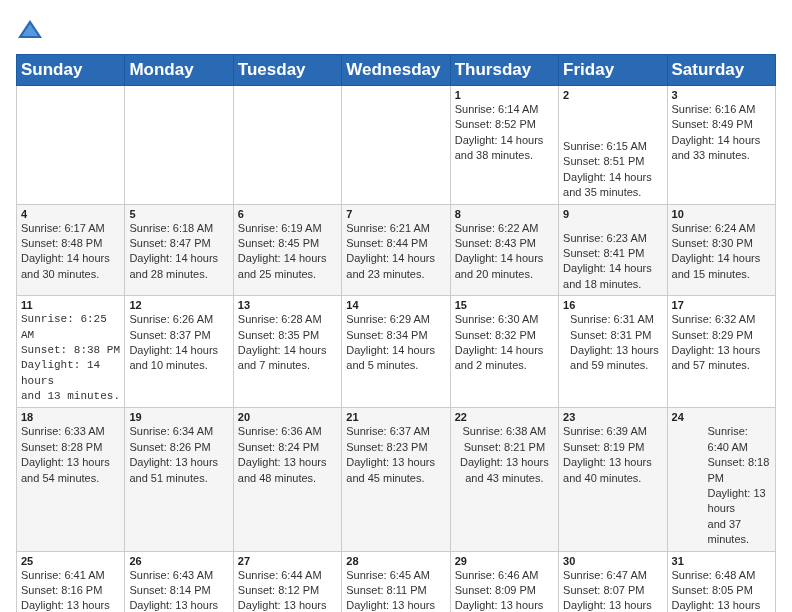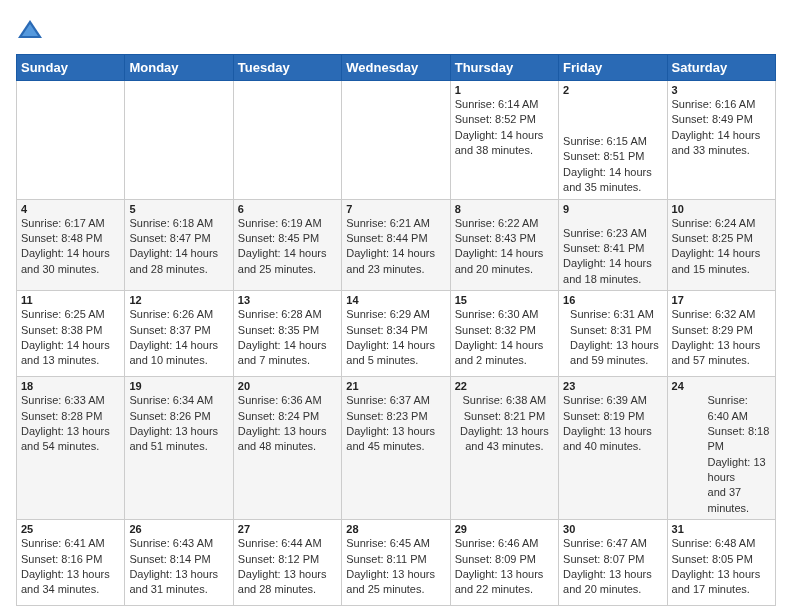--- a/index.html
+++ b/index.html
@@ -62,21 +62,21 @@
     .calendar {
       flex: 1;
       border: 1px solid #ccc;
       border-collapse: collapse;
       width: 100%;
       table-layout: fixed;
     }
     .calendar thead tr th {
       background: #2a6ab5;
       color: #fff;
-      font-size: 13px;
+      font-size: 17px;
       font-weight: bold;
       padding: 5px 4px;
       border: 1px solid #1a5aa5;
       text-align: left;
     }
     .calendar tbody tr td {
       border: 1px solid #ccc;
       vertical-align: top;
       padding: 3px 4px;
       font-size: 9.5px;
@@ -203,29 +203,29 @@
           <td>
             <span class="day-number">9</span>
             <div class="day-info" style="white-space: pre-line; margin-top: 11px;">Sunrise: 6:23 AM
 Sunset: 8:41 PM
 Daylight: 14 hours
 and 18 minutes.</div>
           </td>
           <td>
             <span class="day-number">10</span>
             <div class="day-info" style="white-space: pre-line;">Sunrise: 6:24 AM
-Sunset: 8:25 PM
+Sunset: 8:30 PM
 Daylight: 14 hours
 and 15 minutes.</div>
           </td>
         </tr>
         <tr>
           <td>
             <span class="day-number">11</span>
-            <div class="day-info" style="white-space: pre-line;">Sunrise: 6:25 AM
+            <div class="day-info" style="white-space: pre-line; font-family: Liberation Mono, monospace;">Sunrise: 6:25 AM
 Sunset: 8:38 PM
 Daylight: 14 hours
 and 13 minutes.</div>
           </td>
           <td>
             <span class="day-number">12</span>
             <div class="day-info" style="white-space: pre-line;">Sunrise: 6:26 AM
 Sunset: 8:37 PM
 Daylight: 14 hours
 and 10 minutes.</div>

